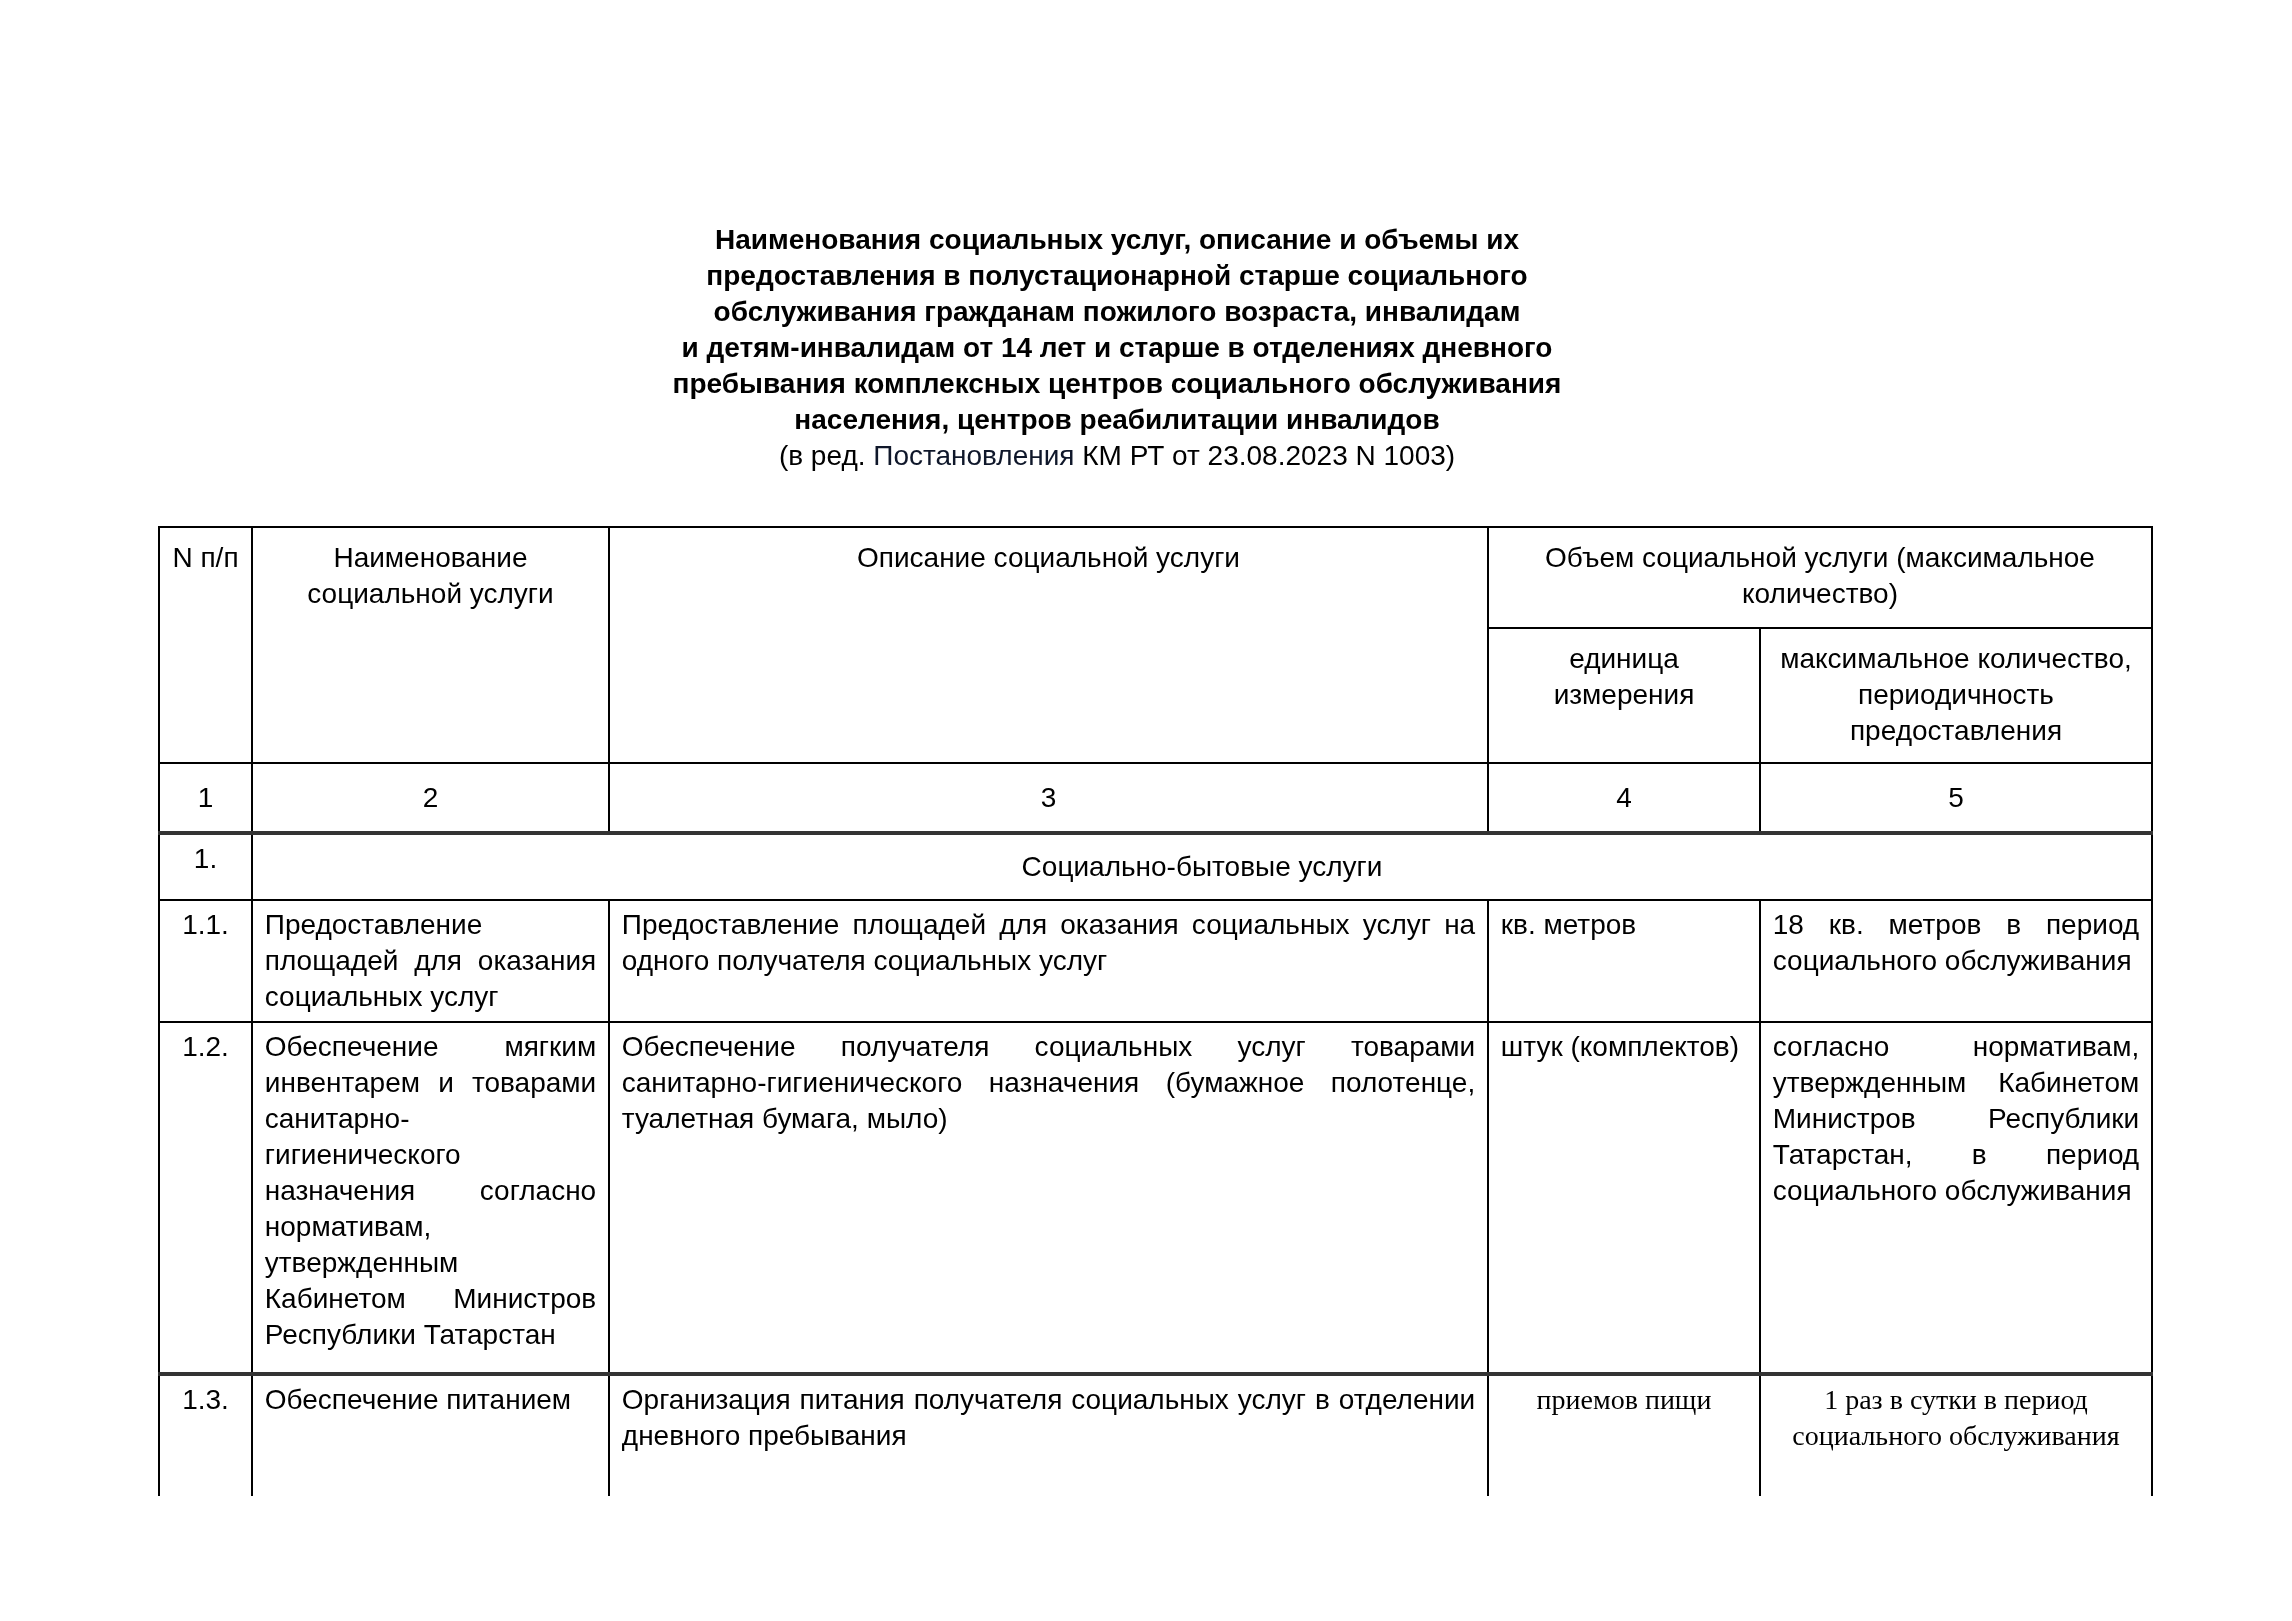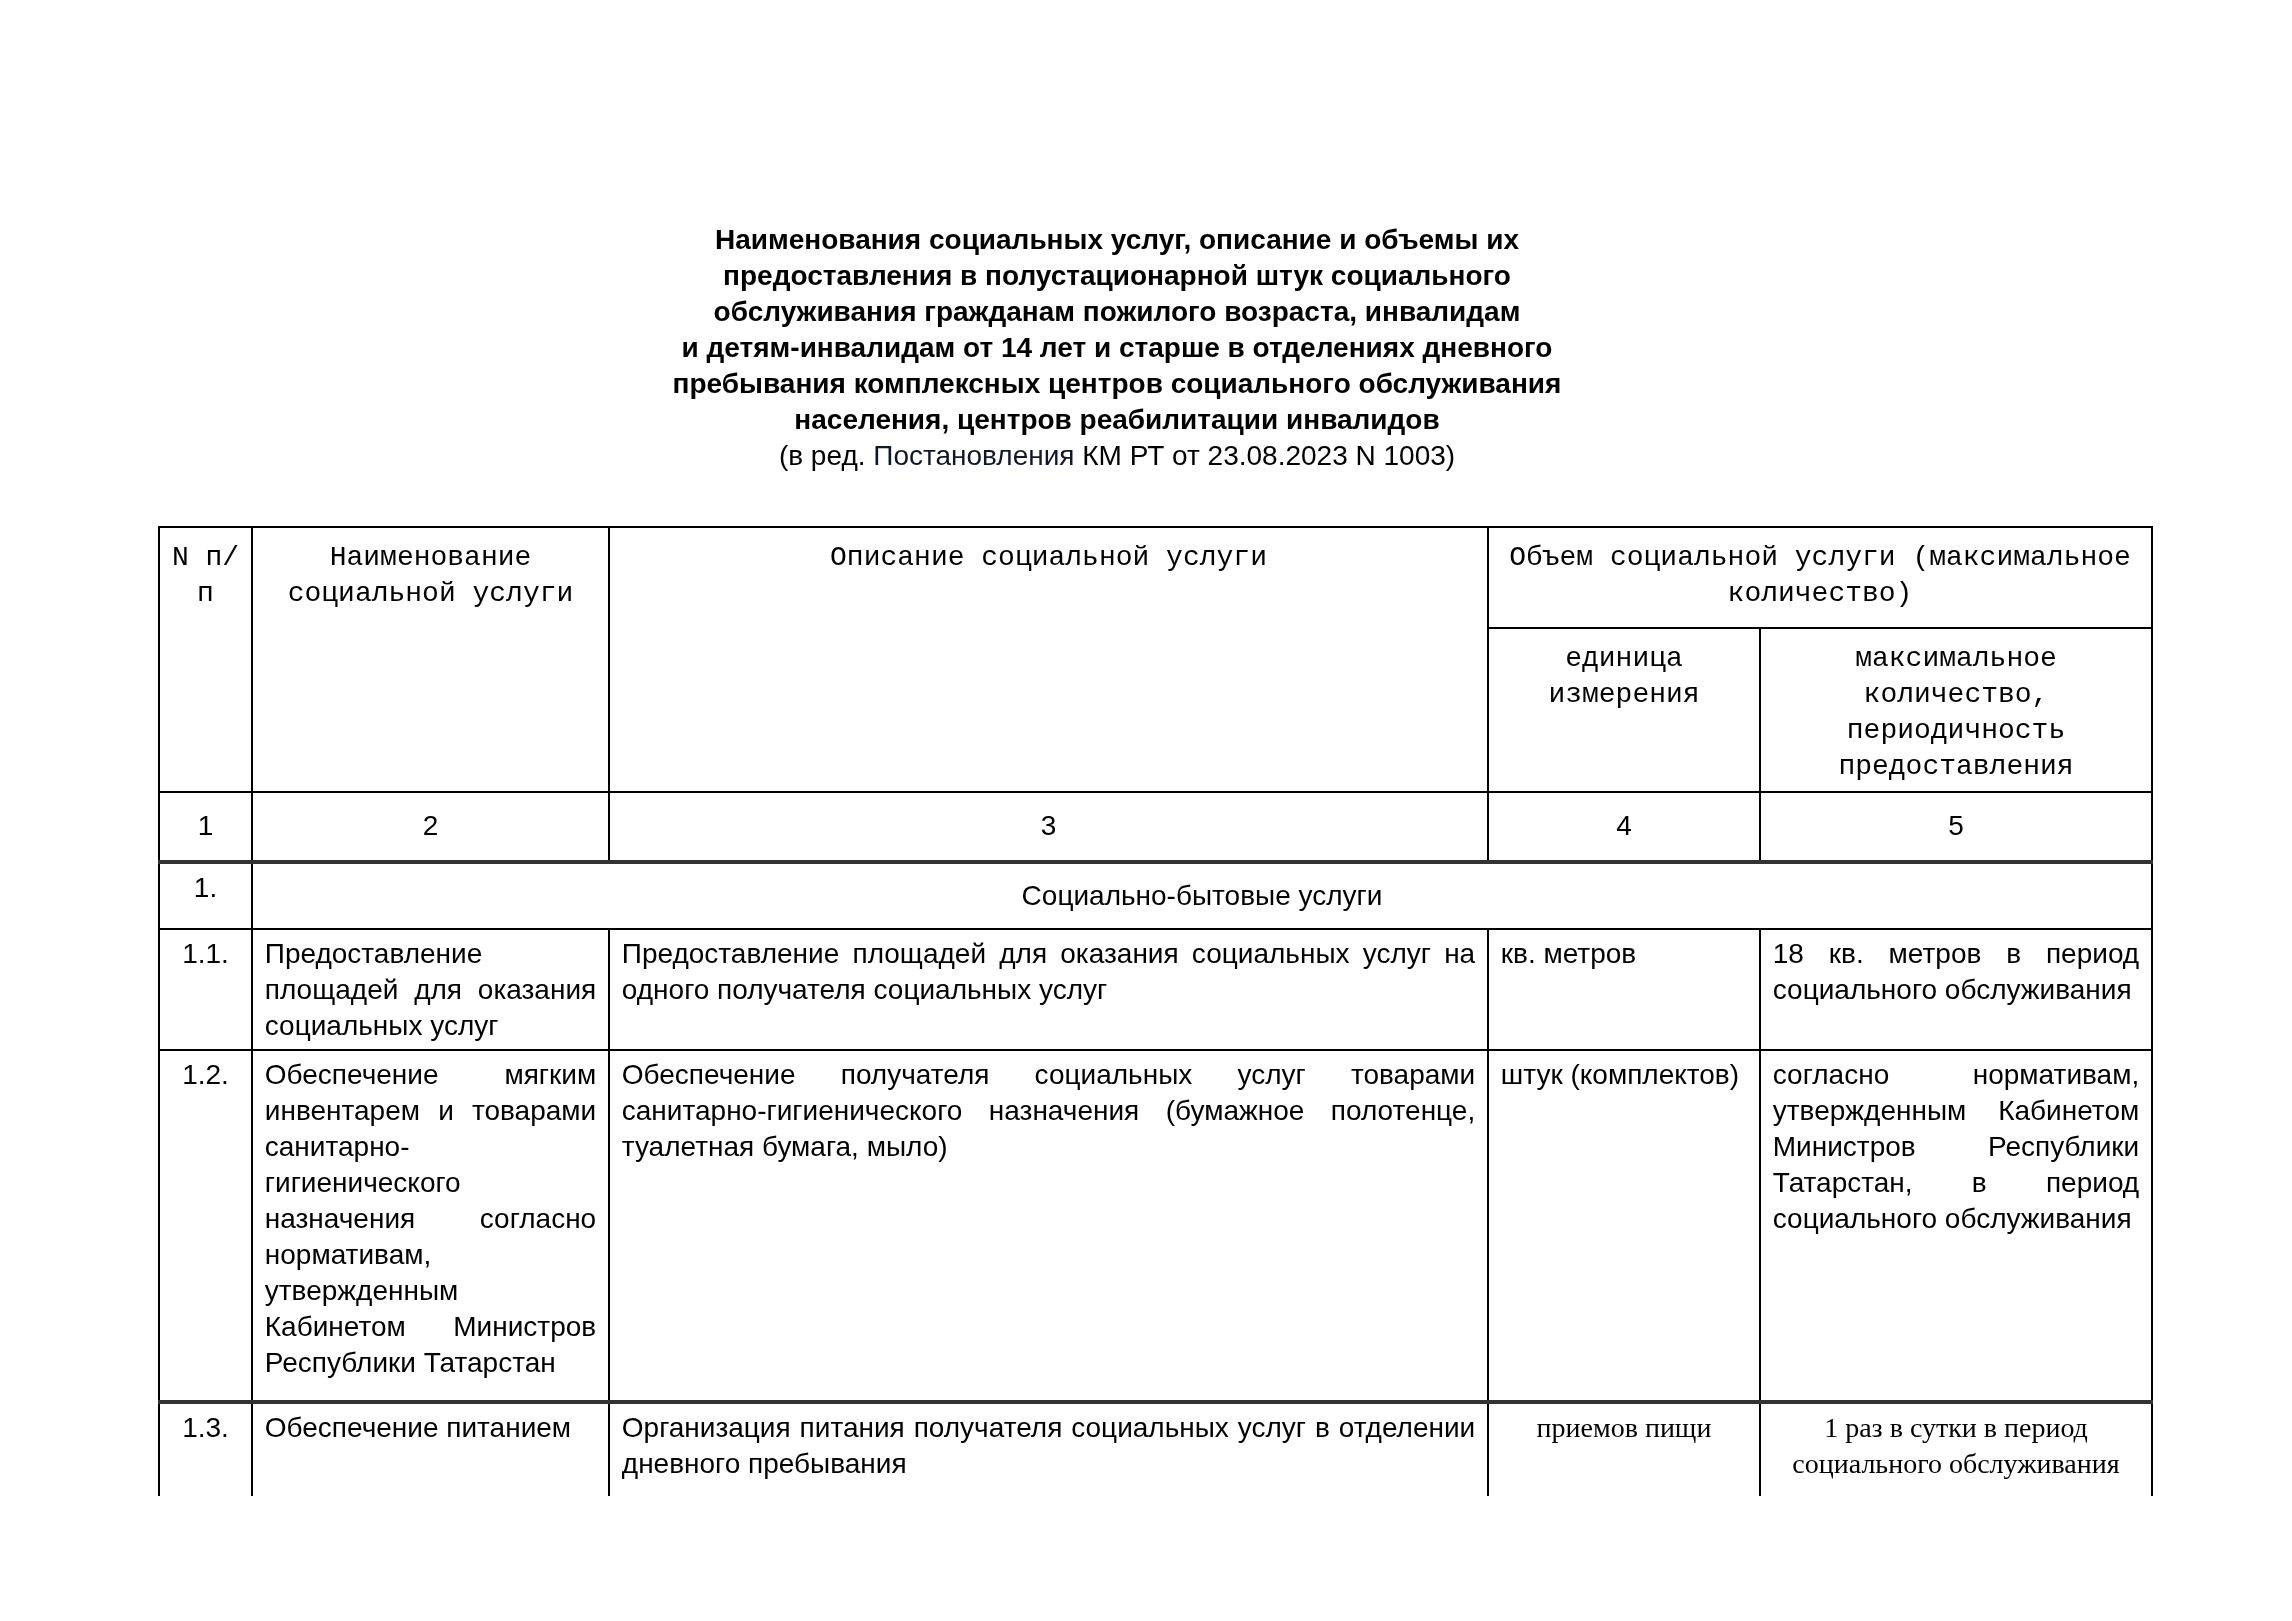--- a/index.html
+++ b/index.html
@@ -41,21 +41,20 @@
     font-size:28px;
     line-height:36px;
     font-weight:normal;
     padding:5.9px 11.8px;
     overflow:hidden;
     word-wrap:break-word;
   }
   table.services th {
     text-align:center;
     padding-top:11.8px;
-    font-family:Liberation Mono, monospace;
   }
   tr.nums-row td {
     text-align:center;
     vertical-align:middle;
     padding:3.9px;
   }
   tr.section-row td { border-top:4.9px solid #333333; }
   tr.section-row td.section-title {
     text-align:center;
     vertical-align:middle;
@@ -65,21 +64,21 @@
   td.num-cell { text-align:center; padding-left:3.9px; padding-right:3.9px; }
   .a-just { text-align:justify; }
   .a-left { text-align:left; }
   .a-center { text-align:center;font-family:Liberation Serif, serif; }
 </style>
 </head>
 <body>
 
 <div class="title-block">
   <div>Наименования социальных услуг, описание и объемы их</div>
-  <div>предоставления в полустационарной штук социального</div>
+  <div>предоставления в полустационарной старше социального</div>
   <div>обслуживания гражданам пожилого возраста, инвалидам</div>
   <div>и детям-инвалидам от 14 лет и старше в отделениях дневного</div>
   <div>пребывания комплексных центров социального обслуживания</div>
   <div>населения, центров реабилитации инвалидов</div>
   <div class="amendment"><span>(в ред. </span><span class="doc-link">Постановления</span><span> КМ РТ от 23.08.2023 N 1003)</span></div>
 </div>
 
 <div class="table-wrap">
   <table class="services">
     <colgroup>

